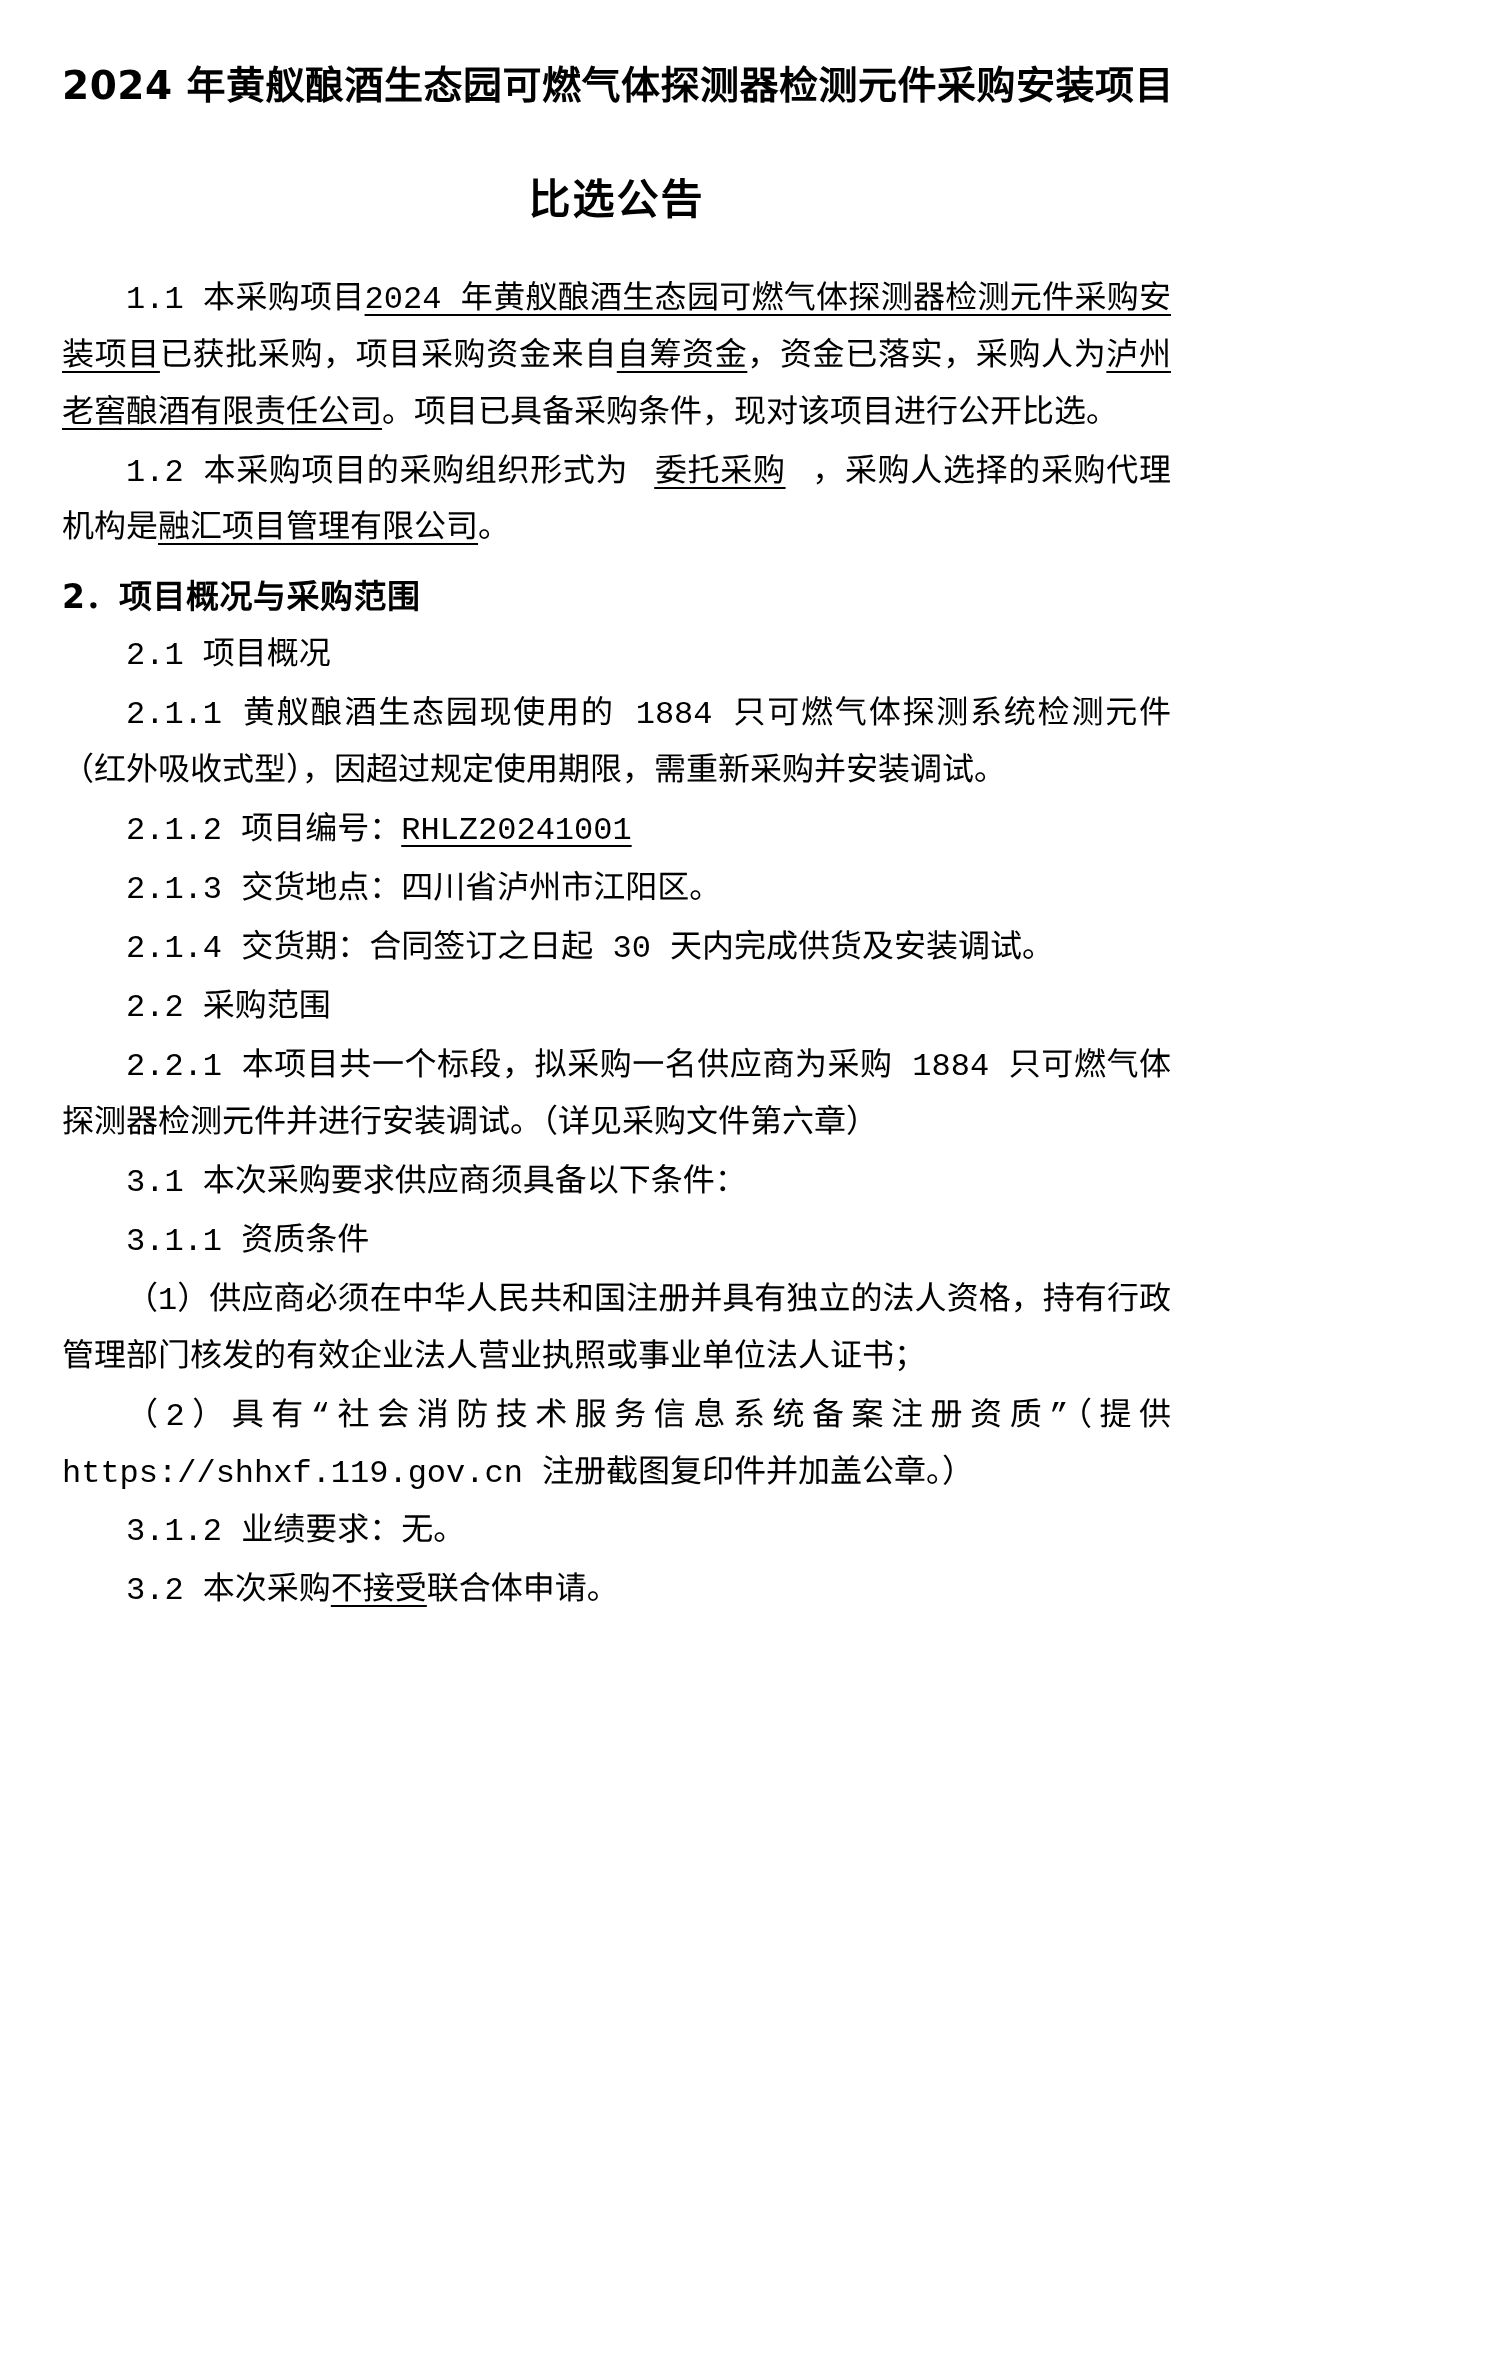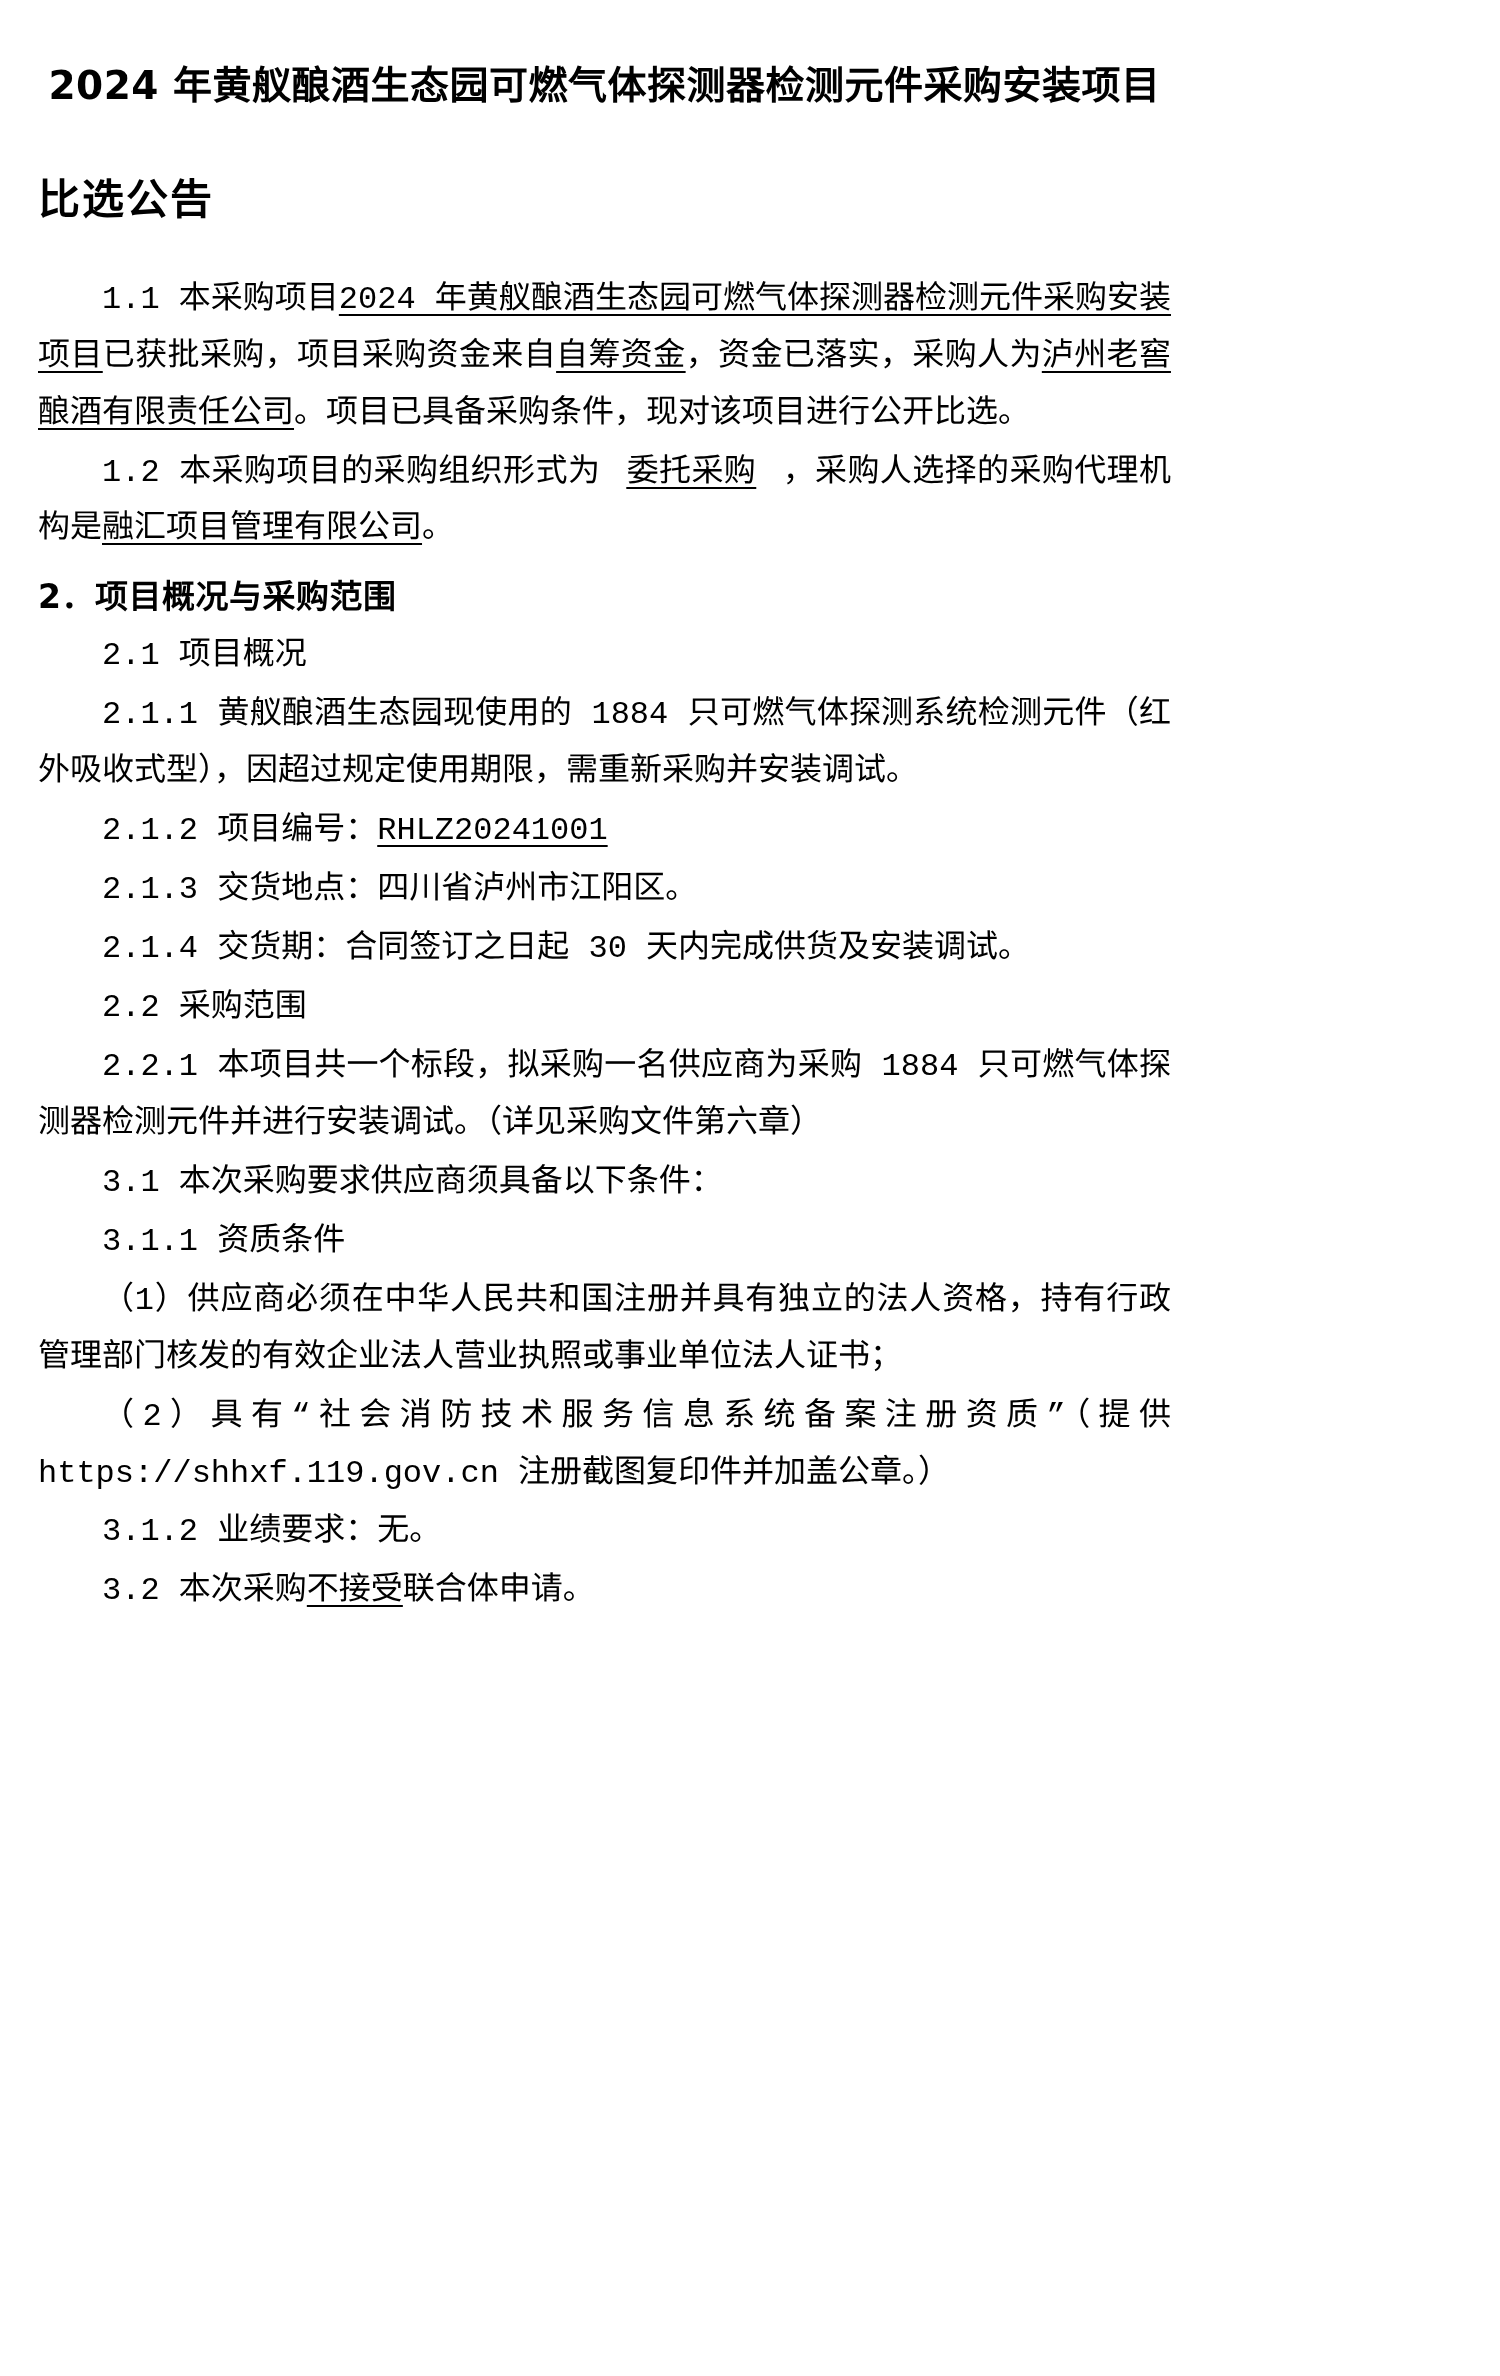--- a/index.html
+++ b/index.html
@@ -12,33 +12,34 @@
     height: 2376px;
     font-family: "DejaVu Serif", "Liberation Serif", serif;
     color: #000000;
     position: relative;
     overflow: hidden;
   }
   .page {
     box-sizing: border-box;
     width: 1233px;
     height: 2376px;
-    padding: 60px 62px 0 38px;
+    padding: 60px 62px 0 62px;
   }
   .doc-title {
     text-align: center;
     font-family: "DejaVu Sans", "Liberation Sans", sans-serif;
     font-weight: bold;
     font-size: 39px;
     letter-spacing: 0.5px;
     line-height: 1.35;
     margin: 0 0 10px 0;
     white-space: nowrap;
   }
   .doc-subtitle {
+    text-align: center;
     font-family: "DejaVu Sans", "Liberation Sans", sans-serif;
     font-weight: bold;
     font-size: 42px;
     letter-spacing: 2px;
     margin: 52px 0 46px 0;
   }
   .section-head {
     font-family: "DejaVu Sans", "Liberation Sans", sans-serif;
     font-weight: bold;
     font-size: 33px;

